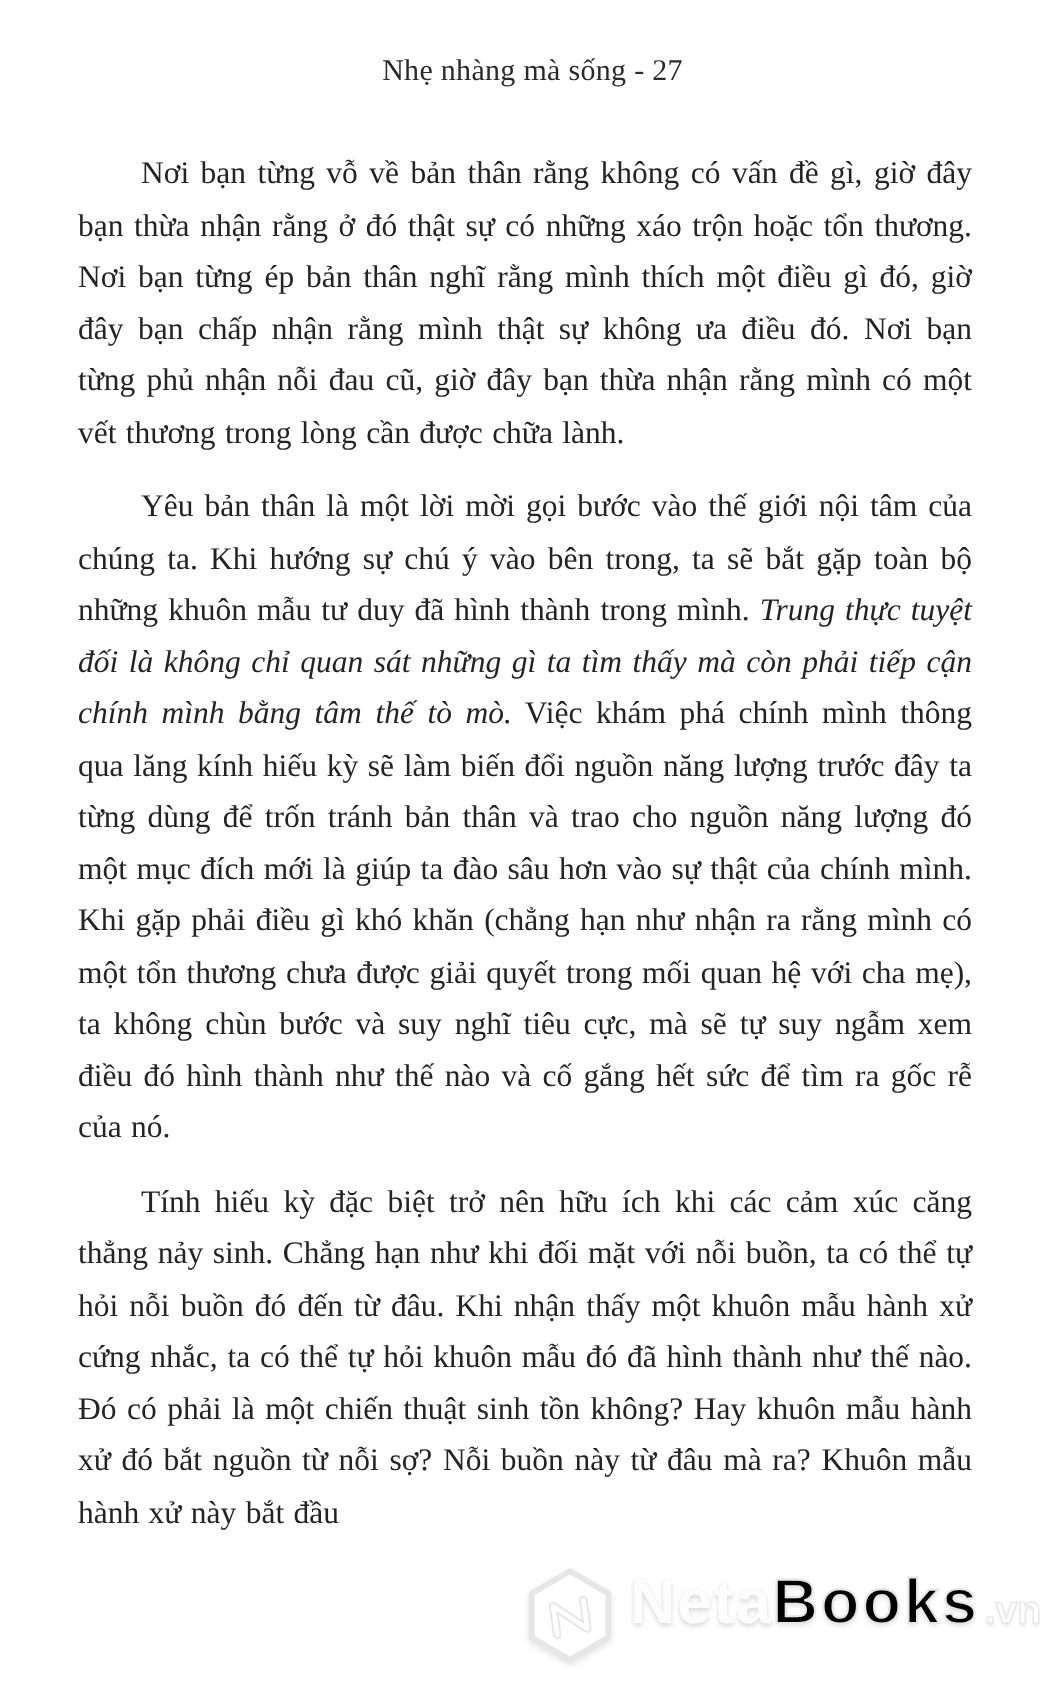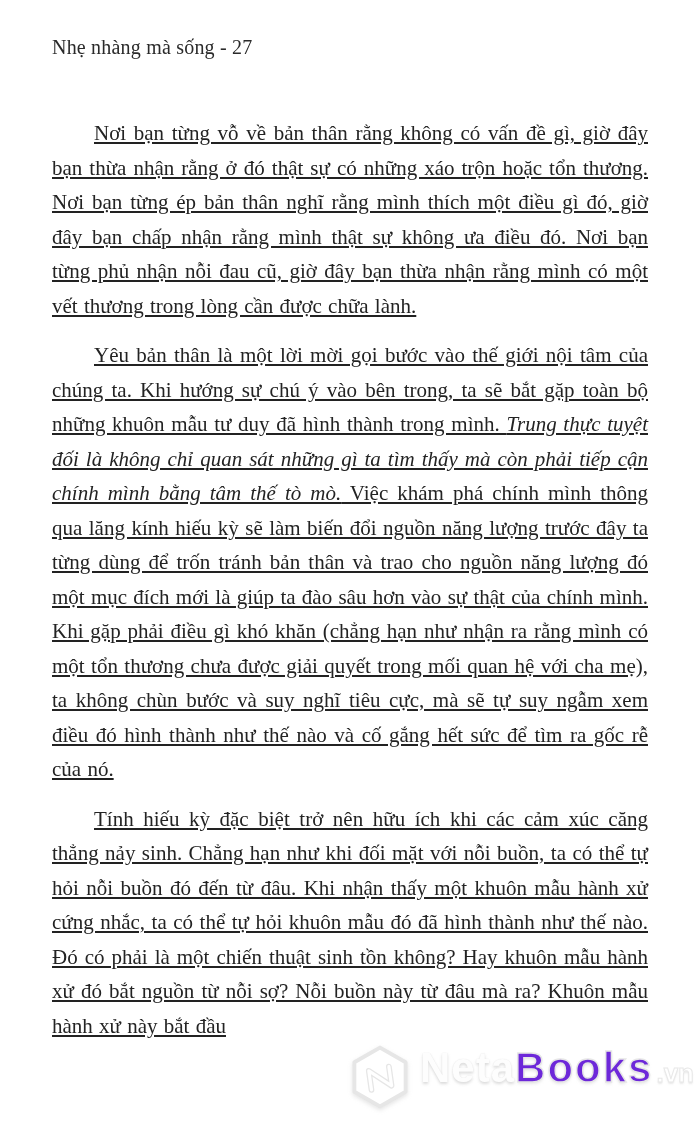--- a/index.html
+++ b/index.html
@@ -14,32 +14,31 @@
     background: #ffffff;
     font-family: "Liberation Serif", serif;
     color: #222222;
     overflow: hidden;
   }
   .running-head {
     position: absolute;
     top: 34px;
     left: 52px;
     right: 42px;
-    text-align: left;
+    text-align: center;
     font-size: 20px;
     line-height: 26px;
     color: #2a2a2a;
     letter-spacing: 0.2px;
   }
   .content {
     position: absolute;
-    top: 116px;
+    top: 98px;
     left: 52px;
     right: 52px;
-    text-decoration: underline;
   }
   .content p.para {
     margin: 0 0 15px 0;
     font-size: 21px;
     line-height: 34.5px;
     text-align: justify;
     text-indent: 42px;
     color: #232323;
     word-spacing: 1px;
   }
@@ -70,21 +69,21 @@
   .wm-neta {
     font-size: 42px;
     font-weight: 700;
     color: #fdfdfd;
     letter-spacing: 1px;
     text-shadow: 0 0 1px #e2e2e2, 0 2px 3px rgba(175,175,175,0.45);
   }
   .wm-books {
     font-size: 42px;
     font-weight: 700;
-    color: #6d28d9;
+    color: #000000;
     letter-spacing: 2px;
     -webkit-text-stroke: 1.4px #e6e6e6;
     text-shadow: 0 2px 3px rgba(185,185,185,0.35);
   }
   .wm-vn {
     font-size: 26px;
     font-weight: 700;
     margin-left: 3px;
     color: #ffffff;
     -webkit-text-stroke: 1px #e8e8e8;

